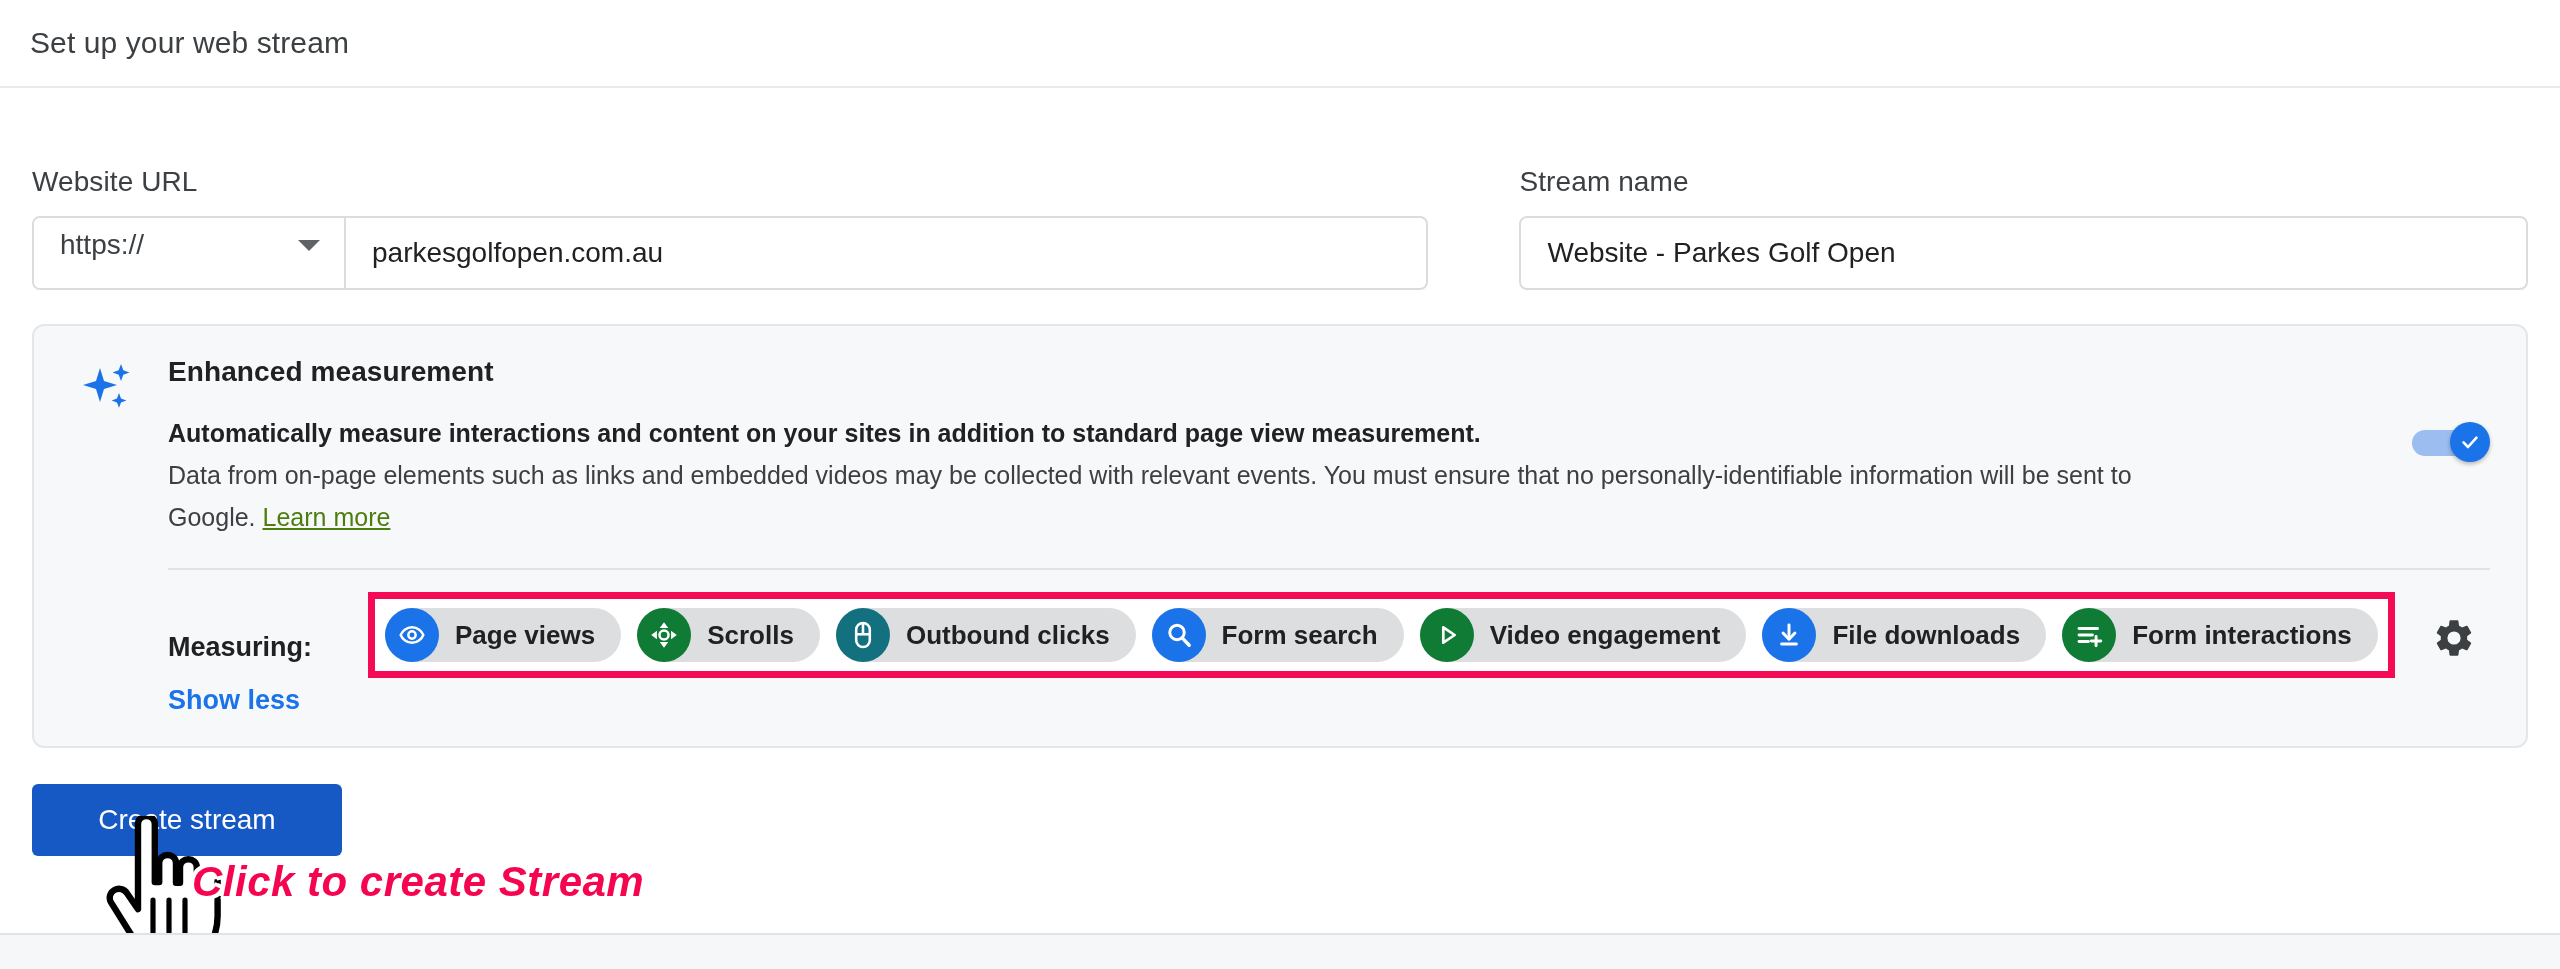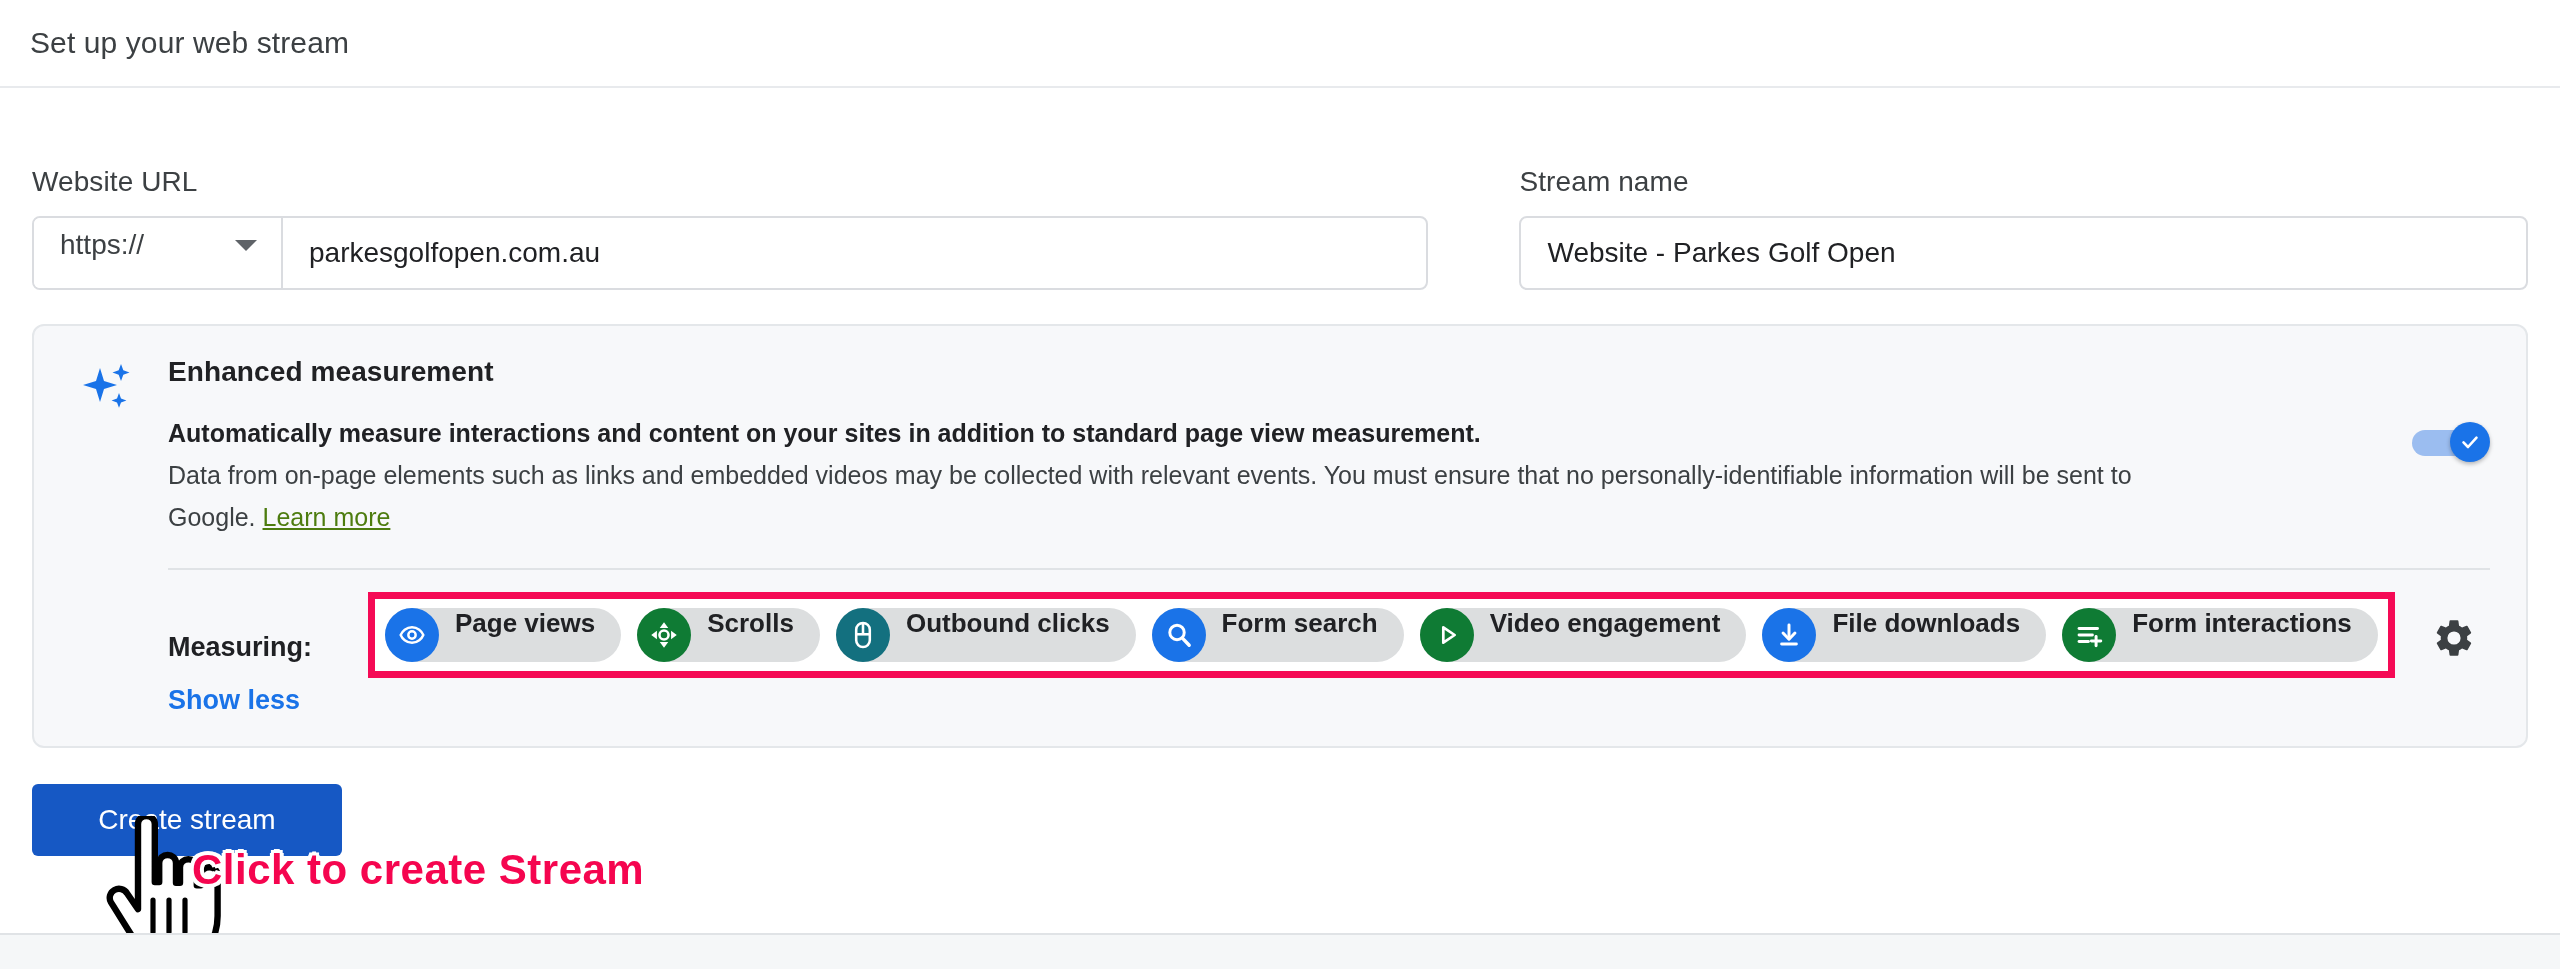--- a/index.html
+++ b/index.html
@@ -50,21 +50,21 @@
   .input-shell {
     height: 74px;
     border: 2px solid #dadce0;
     border-radius: 8px;
     background: #fff;
     display: flex;
     align-items: stretch;
     overflow: hidden;
   }
   .proto-select {
-    width: 249px;
+    width: 312px;
     display: flex;
     align-items: center;
     justify-content: space-between;
     padding: 0 24px 16px 26px;
     border-right: 2px solid #dadce0;
     cursor: pointer;
     background: #fff;
   }
   .proto-select .proto-text {
     font-size: 28px;
@@ -209,21 +209,21 @@
   .chips {
     display: flex;
     align-items: center;
     gap: 16px;
   }
   .chip {
     height: 54px;
     background: #dcdedf;
     border-radius: 27px;
     display: flex;
-    align-items: flex-start;
+    align-items: center;
     padding-right: 26px;
     cursor: pointer;
   }
   .chip .chip-icon {
     width: 54px; height: 54px;
     border-radius: 50%;
     display: flex;
     align-items: center;
     justify-content: center;
     flex: none;
@@ -280,21 +280,22 @@
     color: #ffffff;
     font-size: 28px;
     border: none;
     border-radius: 6px;
     cursor: pointer;
     font-family: "Liberation Sans", sans-serif;
   }
   .annot-click {
     position: absolute;
     left: 160px;
-    top: 62px;
+    top: 74px;
+    font-style: italic;
   }
 
   
   .hand-cursor {
     position: absolute;
     left: 70px;
     top: 32px;
     pointer-events: none;
   }
 

